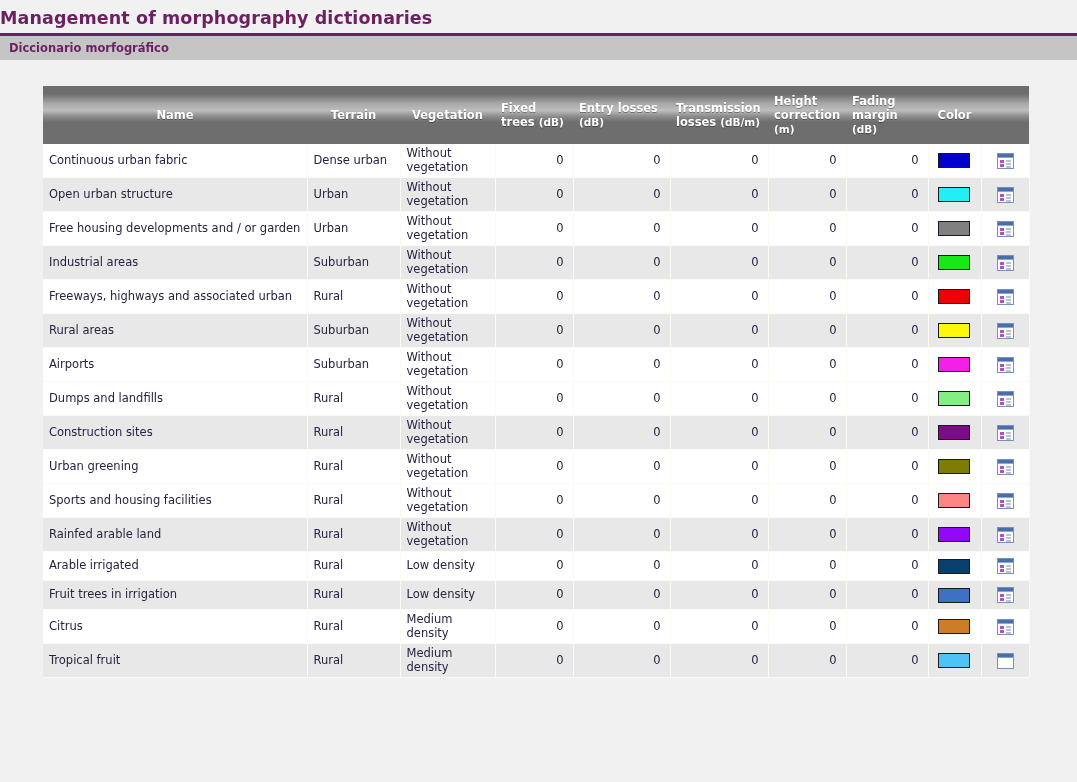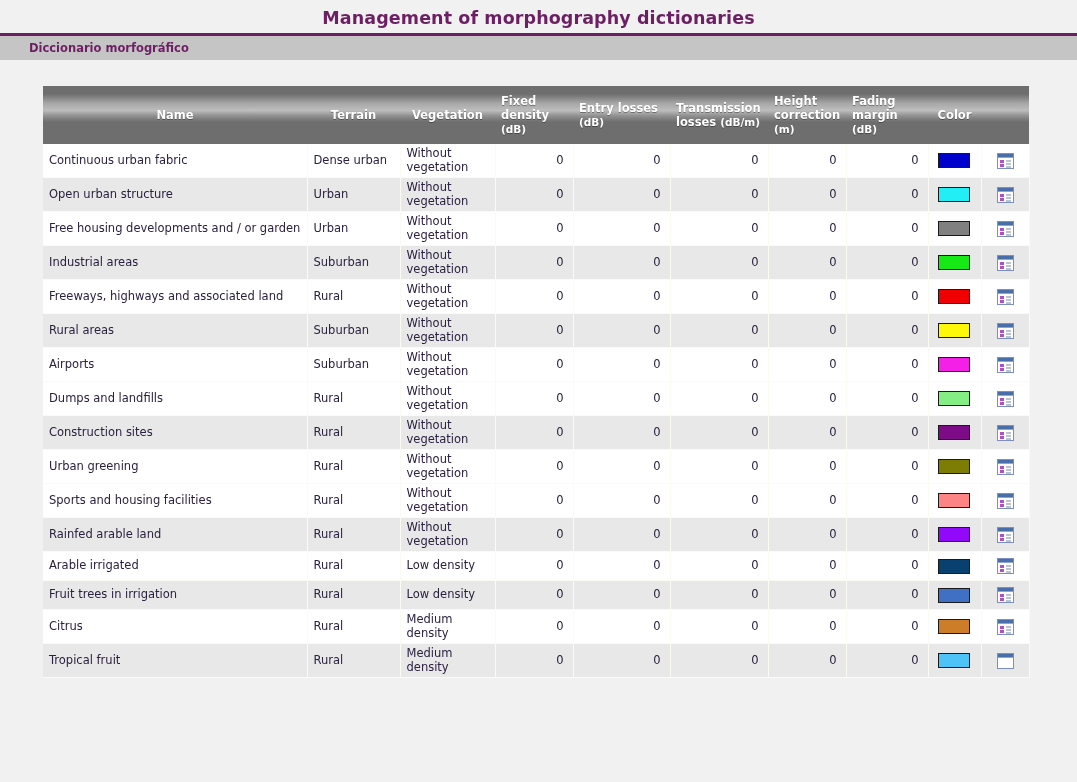--- a/index.html
+++ b/index.html
@@ -8,21 +8,21 @@
     width: 1077px; height: 782px;
     background: #f1f1f1;
     font-family: "DejaVu Sans", "Liberation Sans", sans-serif;
     overflow: hidden;
   }
   #page { position: relative; width: 1077px; height: 782px; background: #f1f1f1; }
 
   
   .page-title {
     width: 1077px;
-    text-align: center;
+    text-align: left;
     color: #6d1f63;
     font-size: 17.5px;
     font-weight: bold;
     letter-spacing: .1px;
     padding-top: 8px;
     height: 28px;
     line-height: 20px;
     background: #f1f1f1;
   }
   .title-rule {
@@ -31,21 +31,20 @@
     margin-top: 5px;
   }
 
   
   .tabbar {
     width: 1077px;
     height: 24px;
     background: #c5c5c5;
     display: flex;
     align-items: flex-end;
-    padding-left: 20px;
   }
   .tabbar .tab-label {
     color: #6d1f63;
     font-weight: bold;
     font-size: 11.5px;
     padding-left: 9px;
     line-height: 24px;
   }
   .tab-underline { width: 1077px; height: 2px; background: #f1f1f1; }
 
@@ -161,21 +160,21 @@
         <col style="width:78px">
           <col style="width:82px">
           <col style="width:53px">
         <col style="width:48px">
       </colgroup>
       <thead>
         <tr>
           <th><span>Name</span></th>
           <th><span>Terrain</span></th>
           <th><span>Vegetation</span></th>
-          <th class="num"><span>Fixed density</span> <span class="unit">(dB)</span></th>
+          <th class="num"><span>Fixed trees</span> <span class="unit">(dB)</span></th>
           <th class="num"><span>Entry losses</span> <span class="unit">(dB)</span></th>
           <th class="num"><span>Transmission losses</span> <span class="unit">(dB/m)</span></th>
           <th class="num"><span>Height correction</span> <span class="unit">(m)</span></th>
           <th class="num"><span>Fading margin</span> <span class="unit">(dB)</span></th>
           <th><span>Color</span></th>
           <th></th>
         </tr>
       </thead>
       <tbody id="tbody">
           <tr class="odd">
@@ -220,21 +219,21 @@
             <td>Without vegetation</td>
             <td class="num">0</td>
             <td class="num">0</td>
             <td class="num">0</td>
             <td class="num">0</td>
             <td class="num">0</td>
             <td class="colorcell"><span class="swatch" style="background: rgb(22, 233, 22);"></span></td>
             <td class="actioncell"><span class="edit-icon"><span class="bar"></span><span class="chk c1"></span><span class="chk c2"></span><span class="ln l1"></span><span class="ln l2"></span><span class="ln l3"></span></span></td>
           </tr>
           <tr class="odd">
-            <td>Freeways, highways and associated land</td>
+            <td>Freeways, highways and associated urban</td>
             <td>Rural</td>
             <td>Without vegetation</td>
             <td class="num">0</td>
             <td class="num">0</td>
             <td class="num">0</td>
             <td class="num">0</td>
             <td class="num">0</td>
             <td class="colorcell"><span class="swatch" style="background: rgb(240, 0, 0);"></span></td>
             <td class="actioncell"><span class="edit-icon"><span class="bar"></span><span class="chk c1"></span><span class="chk c2"></span><span class="ln l1"></span><span class="ln l2"></span><span class="ln l3"></span></span></td>
           </tr>

